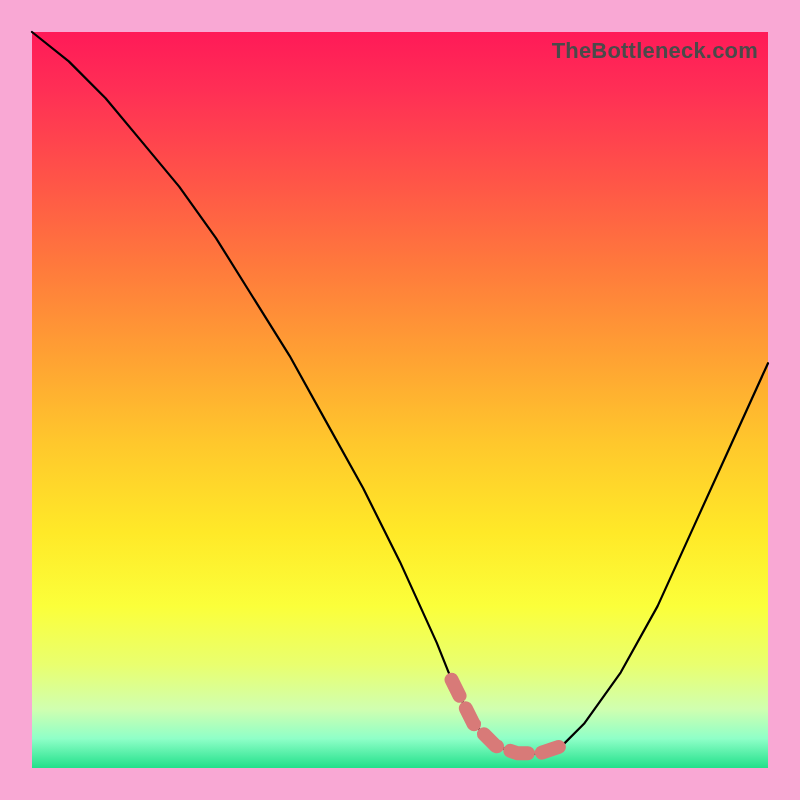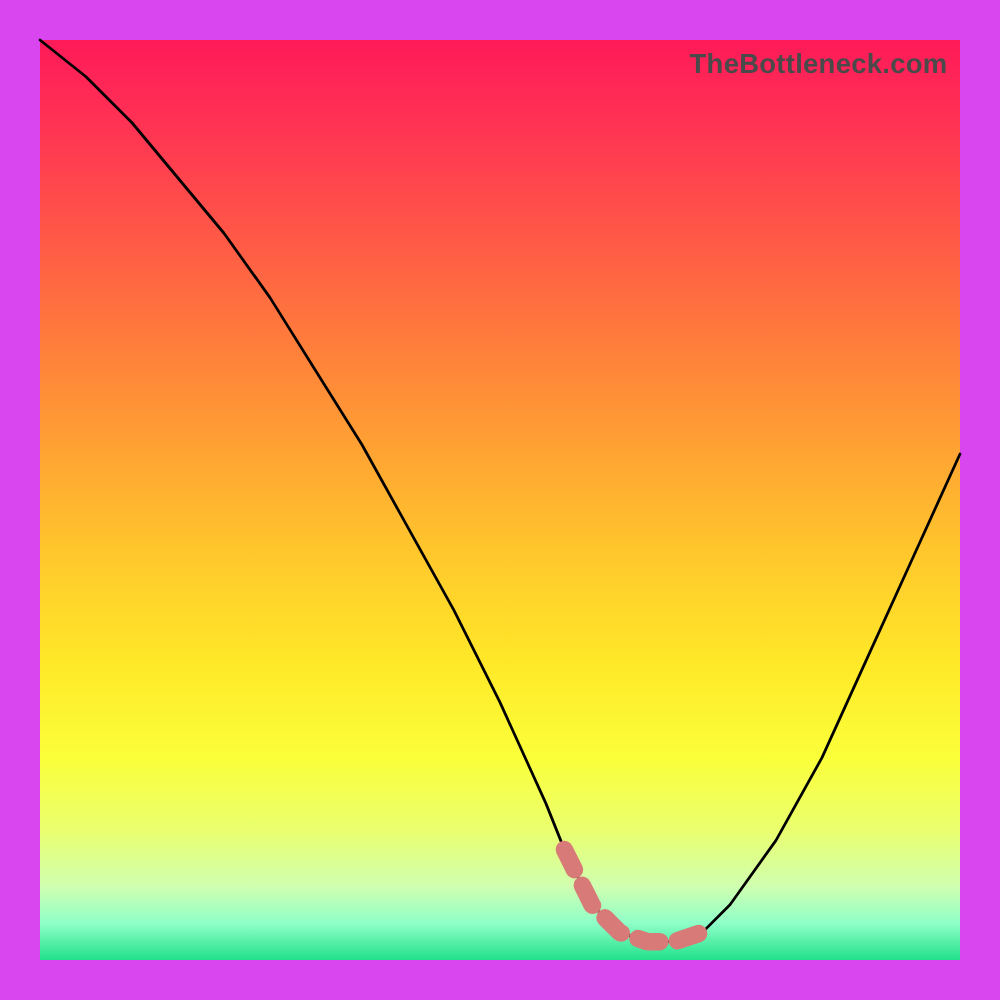--- a/index.html
+++ b/index.html
@@ -1,21 +1,21 @@
 <!DOCTYPE html>
 <html><head>
 <meta charset="utf-8">
 <style>
   * { margin: 0; padding: 0; box-sizing: border-box; }
   html, body { width: 800px; height: 800px; background: #000; overflow: hidden; }
   .stage {
     position: relative;
     width: 800px;
     height: 800px;
-    background: #d946ef;
+    background: #f9a8d4;
   }
   .plot-area {
     position: absolute;
     left: 32px;
     top: 32px;
     width: 736px;
     height: 736px;
     background: linear-gradient(to bottom,
       #ff1a58 0%,
       #ff2f55 8%,

